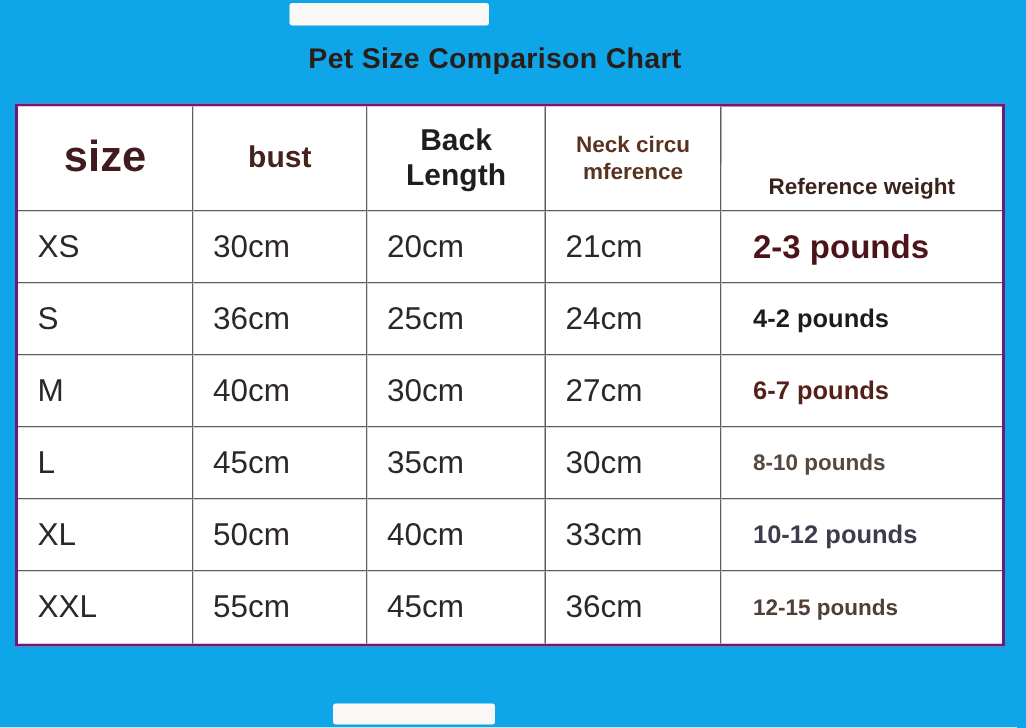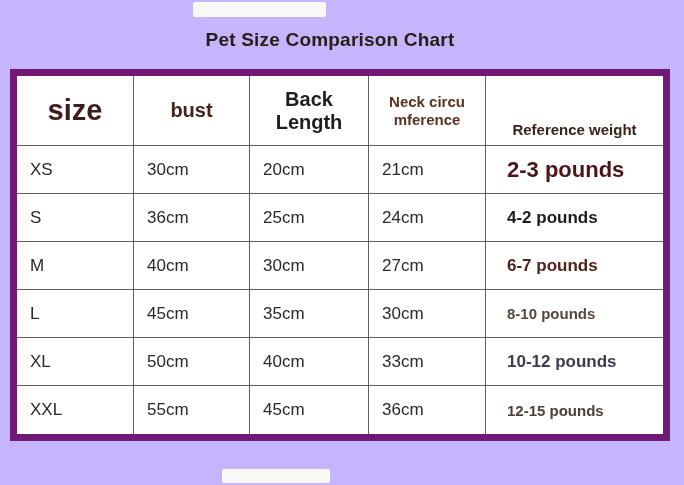--- a/index.html
+++ b/index.html
@@ -5,21 +5,21 @@
   html, body {
     margin: 0;
     padding: 0;
     background: #ffffff;
     font-family: "Liberation Sans", sans-serif;
   }
   .page {
     position: relative;
     width: 684px;
     height: 485px;
-    background: #c4b5fd;
+    background: #0ea5e9;
     overflow: hidden;
   }
   .watermark {
     position: absolute;
     background: #faf8f6;
     border-radius: 2px;
   }
   .wm-top { left: 193px; top: 2px; width: 133px; height: 15px; }
   .wm-bottom { left: 222px; top: 469px; width: 108px; height: 14px; }
   .chart-title {
@@ -32,36 +32,36 @@
     font-weight: bold;
     color: #2a1c16;
     letter-spacing: 0.2px;
   }
   .size-table {
     position: absolute;
     left: 10px;
     top: 69px;
     width: 660px;
     box-sizing: border-box;
-    border: 7px solid #701a75;
+    border: 2px solid #701a75;
     display: grid;
     grid-template-columns: 117px 116px 119px 117px 1fr;
     grid-template-rows: 70px repeat(6, 48px);
     background: #ffffff;
   }
   .trow { display: contents; }
   .cell {
     box-sizing: border-box;
     border-right: 1.5px solid #5f5f5f;
     border-bottom: 1.5px solid #5f5f5f;
     display: flex;
     align-items: center;
     background: #ffffff;
     color: #2c2826;
-    font-size: 17px;
+    font-size: 21px;
     padding-left: 13px;
   }
   .cell.last-col { border-right: none; }
   .cell.last-row { border-bottom: none; }
   .hcell {
     justify-content: center;
     text-align: center;
     padding-left: 0;
     font-weight: bold;
     line-height: 1.15;

